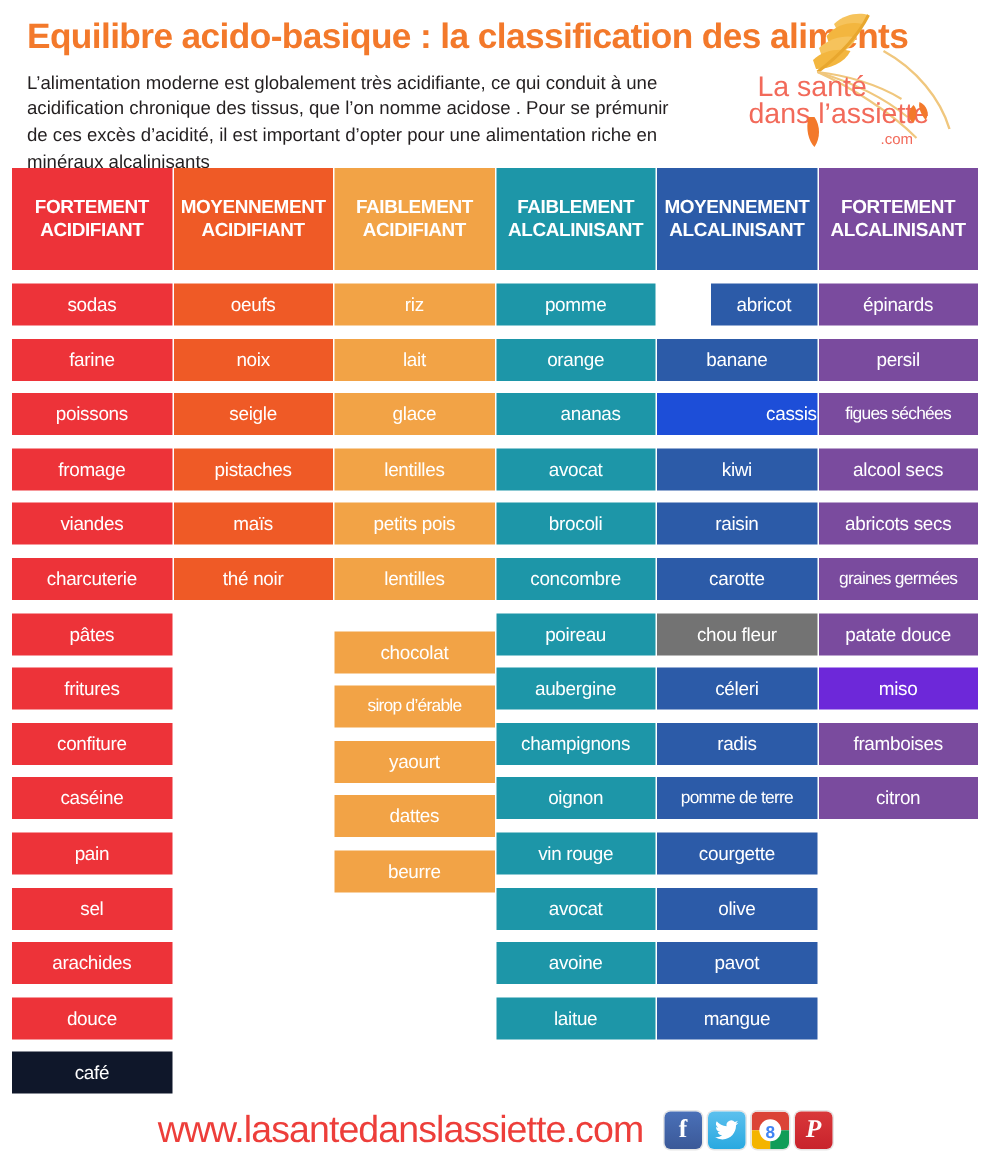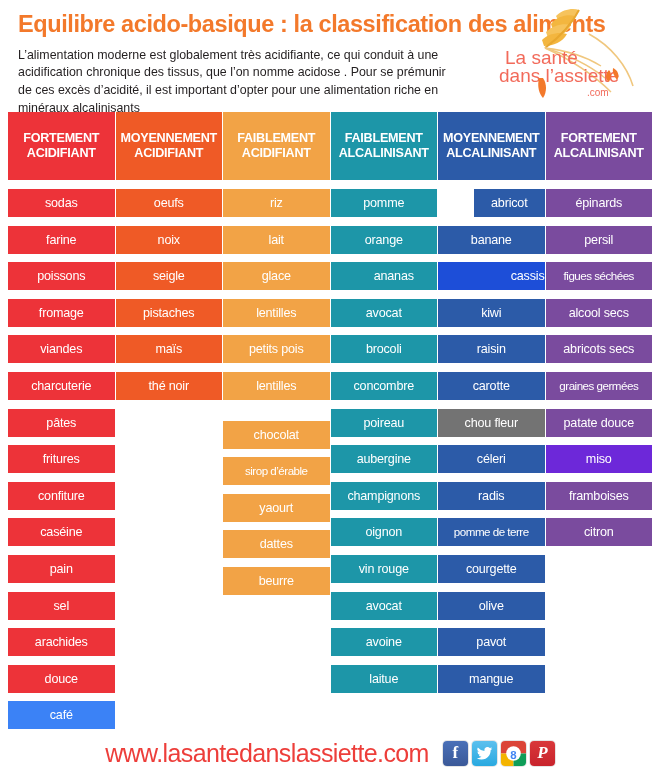--- a/index.html
+++ b/index.html
@@ -183,21 +183,21 @@
       <div class="cell" style="background: rgb(237, 51, 57);">viandes</div>
       <div class="cell" style="background: rgb(237, 51, 57);">charcuterie</div>
       <div class="cell" style="background: rgb(237, 51, 57);">pâtes</div>
       <div class="cell" style="background: rgb(237, 51, 57);">fritures</div>
       <div class="cell" style="background: rgb(237, 51, 57);">confiture</div>
       <div class="cell" style="background: rgb(237, 51, 57);">caséine</div>
       <div class="cell" style="background: rgb(237, 51, 57);">pain</div>
       <div class="cell" style="background: rgb(237, 51, 57);">sel</div>
       <div class="cell" style="background: rgb(237, 51, 57);">arachides</div>
       <div class="cell" style="background: rgb(237, 51, 57);">douce</div>
-      <div class="cell" style="background: #3b82f6;">café</div>
+      <div class="cell" style="background: #0f172a;">café</div>
     </div>
     <div class="col-spacer"></div>
     <div class="column">
       <div class="column-header" style="background: rgb(239, 90, 38);">
         <span>MOYENNEMENT</span>
         <span class="hdr-l2">ACIDIFIANT</span>
       </div>
       <div class="cell" style="background: rgb(239, 90, 38);">oeufs</div>
       <div class="cell" style="background: rgb(239, 90, 38);">noix</div>
       <div class="cell" style="background: rgb(239, 90, 38);">seigle</div>

